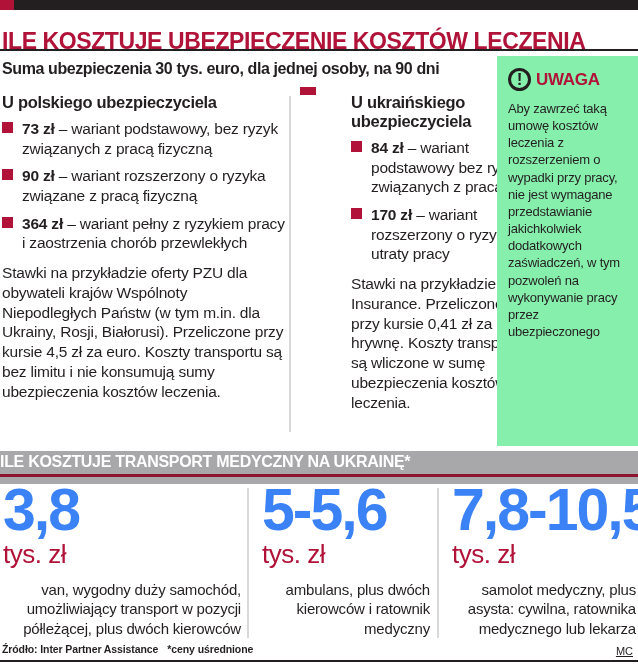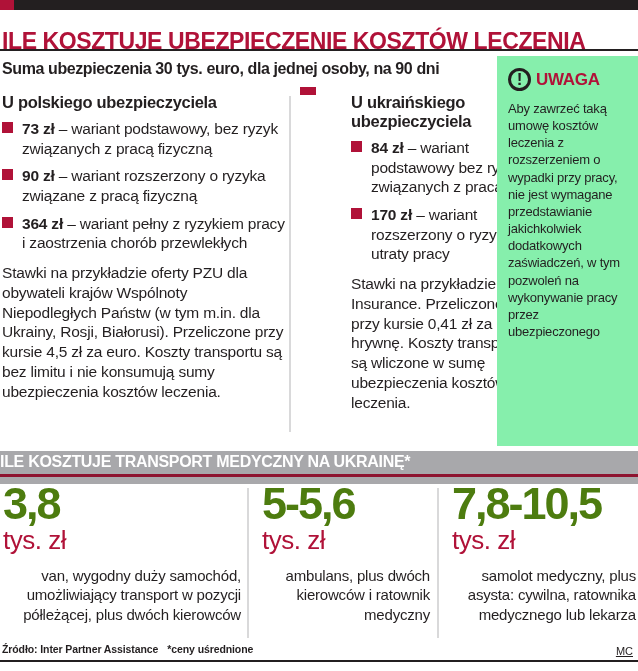--- a/index.html
+++ b/index.html
@@ -47,21 +47,21 @@
   .gray-bar{position:absolute;top:451px;left:0;width:638px;height:33px;background:#a8a8ab;
             color:#ffffff;font-weight:bold;font-size:16px;line-height:22px;
             box-sizing:border-box;letter-spacing:-0.3px;}
   .red-rule{position:absolute;top:474px;left:0;width:638px;height:3px;background:#8e1430;}
 
   
   .tcol{position:absolute;top:481px;}
   .tcol1{left:3px;width:238px;}
   .tcol2{left:262px;width:168px;}
   .tcol3{left:452px;width:184px;}
-  .tvalue{margin:0;color:#4d7c0f;font-weight:bold;font-size:45px;line-height:1.0;
+  .tvalue{margin:0;color:#3b82f6;font-weight:bold;font-size:59px;line-height:1.0;
           letter-spacing:-2px;white-space:nowrap;}
   .tunit{color:#b01238;font-weight:normal;font-size:26px;line-height:1.1;letter-spacing:-0.5px;}
   .tdesc{margin-top:11px;font-size:15px;line-height:1.32;letter-spacing:-0.2px;text-align:right;}
 
   
   .footer-src{position:absolute;top:643px;left:2px;font-size:10.5px;font-weight:bold;
               letter-spacing:-0.1px;}
   .footer-note{margin-left:9px;}
   .credit{position:absolute;top:645px;right:5px;font-size:11px;color:#231f20;text-decoration:underline;}
   .bottom-rule{position:absolute;top:660px;left:0;width:638px;height:2px;background:#231f20;}

